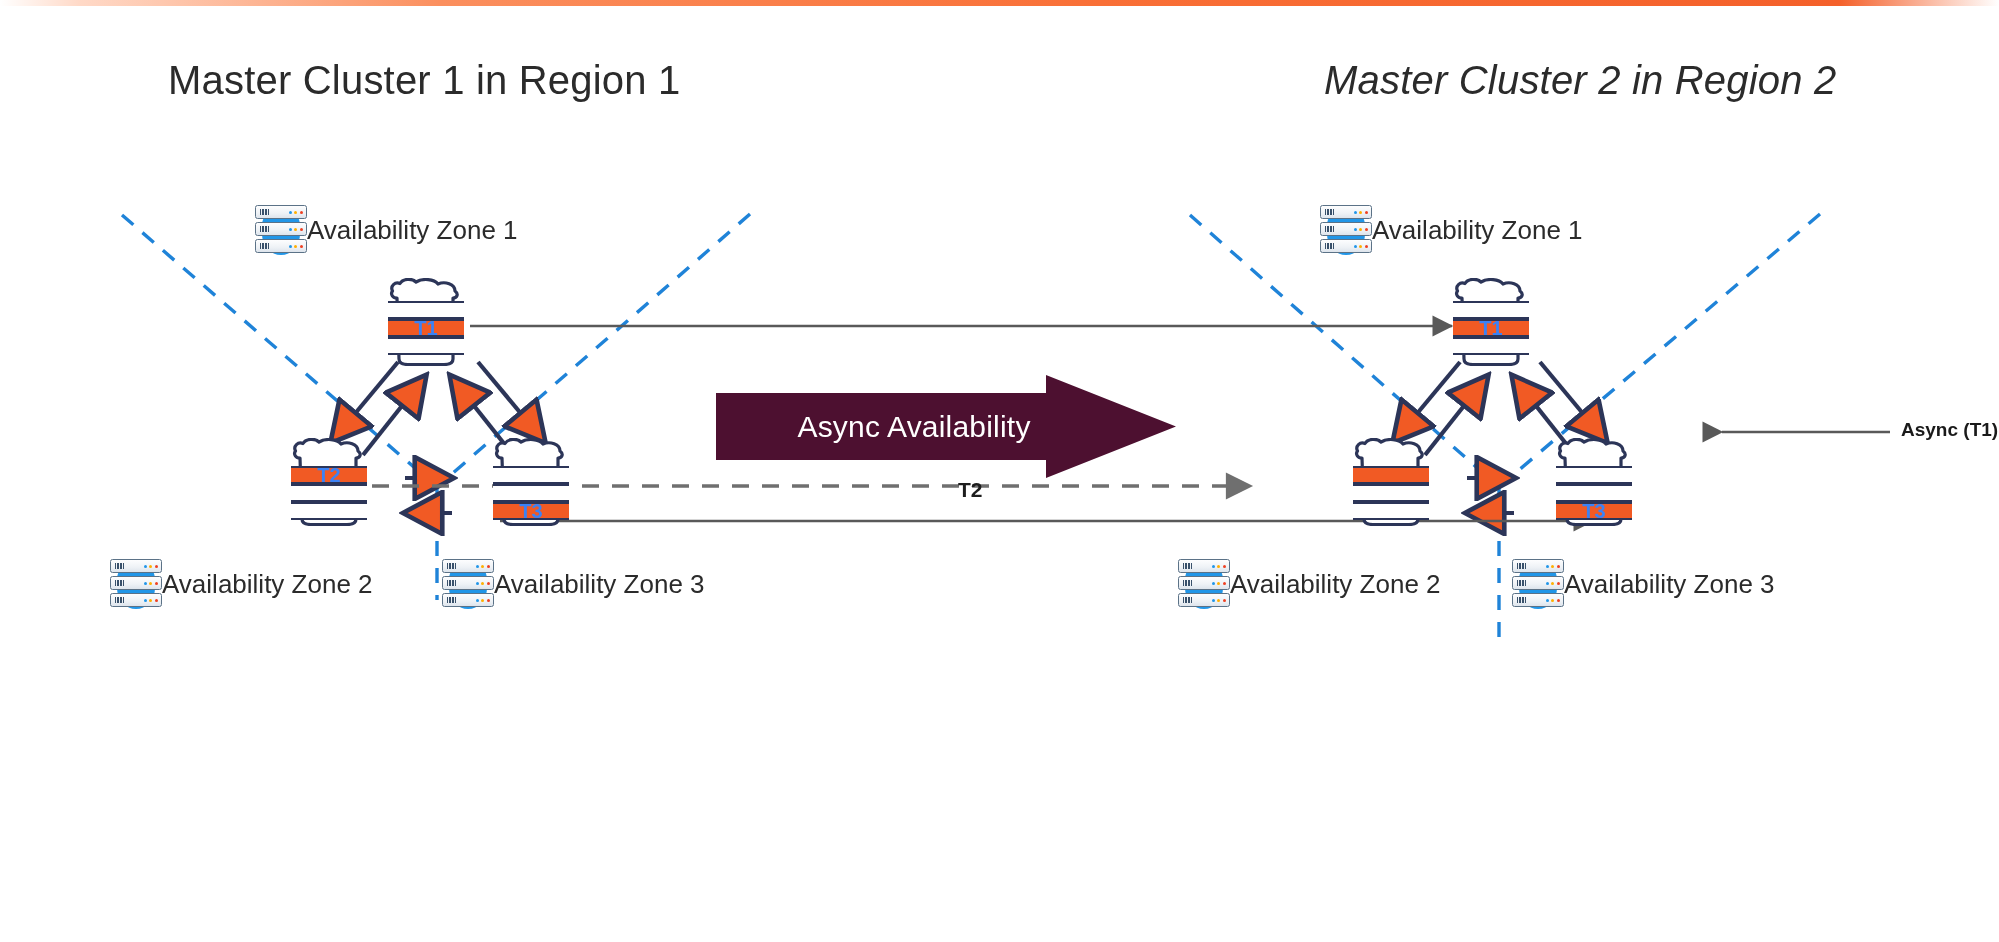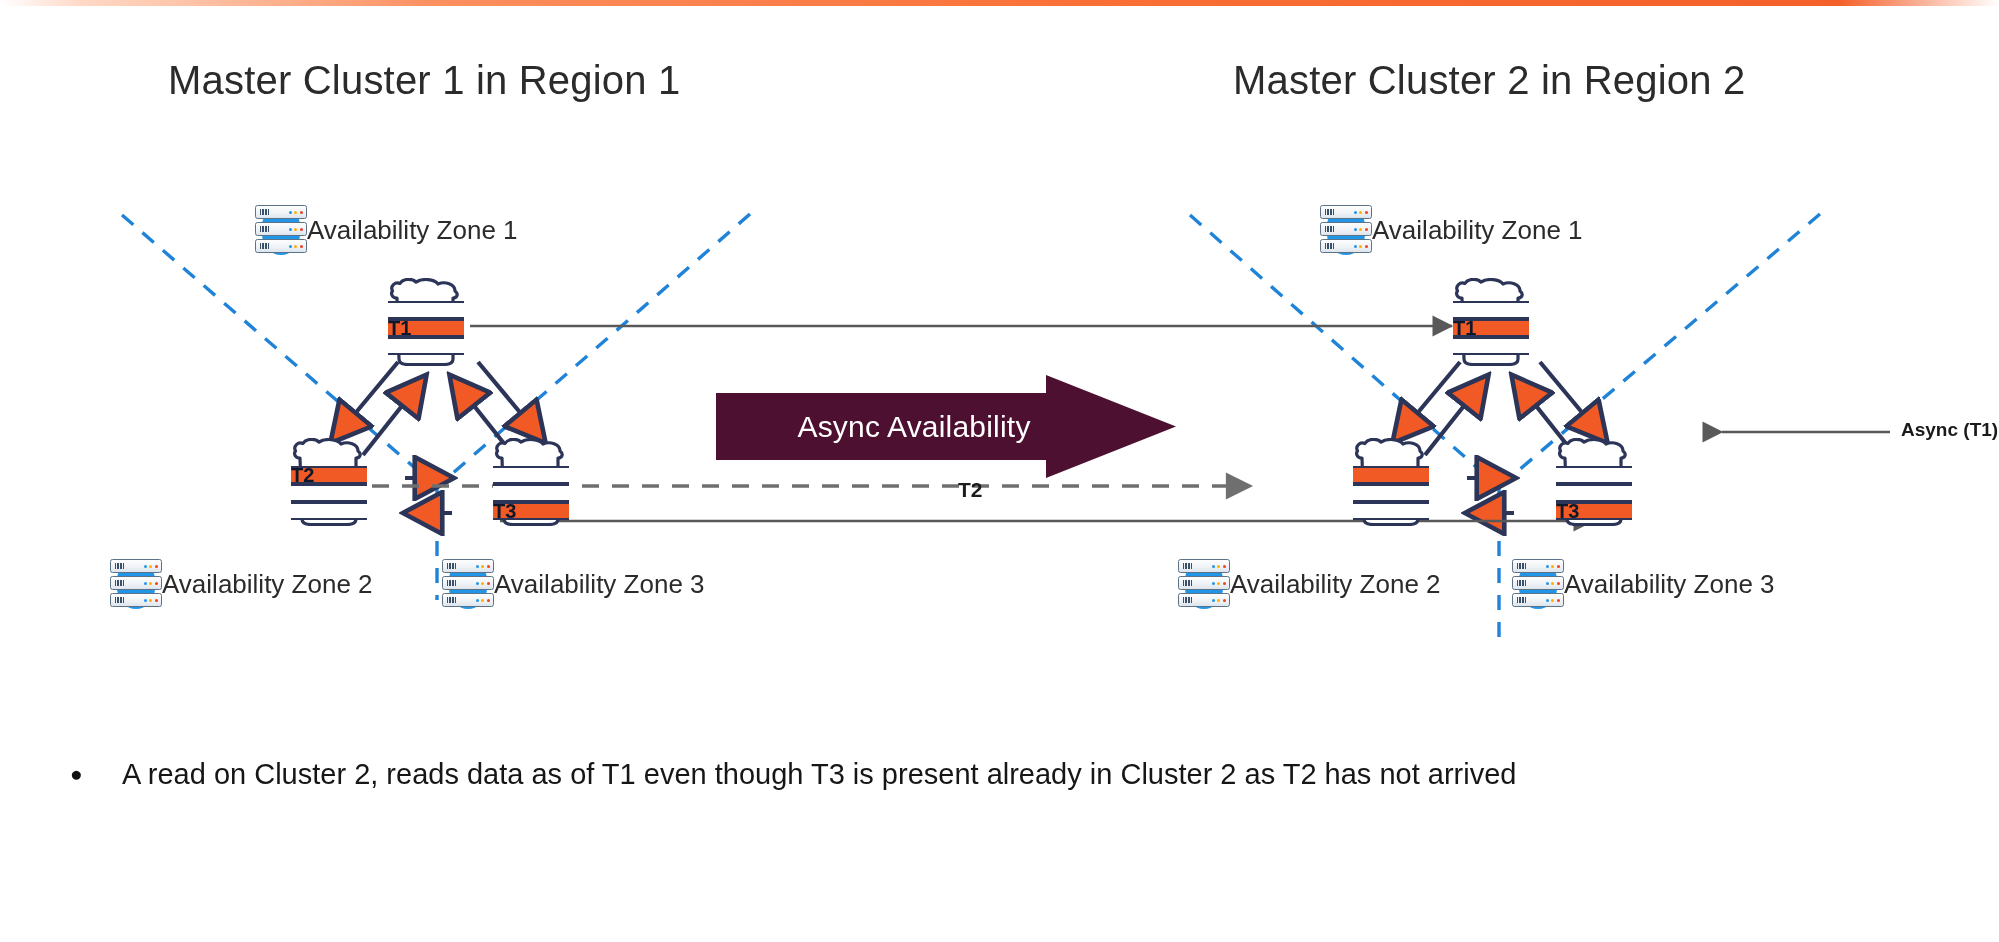--- a/index.html
+++ b/index.html
@@ -5,21 +5,21 @@
   html,body{margin:0;padding:0;background:#fff;}
   body{width:1999px;height:942px;position:relative;overflow:hidden;
        font-family:"Liberation Sans","DejaVu Sans",sans-serif;color:#222;}
 
   #topbar{position:absolute;left:0;top:0;width:1999px;height:6px;
     background:linear-gradient(90deg,#ffffff 0%,#ffd9c7 4%,#fb8f5e 22%,#f96f36 55%,#f4602a 92%,#ffffff 100%);}
 
   .cluster-title{position:absolute;font-size:40px;font-weight:400;color:#2b2b2b;
     letter-spacing:.2px;white-space:nowrap;}
   #title1{left:168px;top:58px;}
-  #title2{left:1233px;top:58px;}
+  #title2{left:1324px;top:58px;font-style:italic;}
 
   .stage{position:absolute;left:0;top:0;width:1999px;height:942px;}
   svg.layer{position:absolute;left:0;top:0;width:1999px;height:942px;overflow:visible;}
 
   
   .az{position:absolute;display:flex;align-items:center;}
   .az .rack{position:relative;width:52px;height:54px;flex:0 0 auto;}
   .az .rack .blob{position:absolute;left:7px;top:2px;width:38px;height:50px;
     background:#2196e8;border-radius:50%/42%;}
   .az .rack .u{position:absolute;left:0;width:52px;height:14px;
@@ -32,22 +32,22 @@
   .az .rack .leds{display:flex;gap:2.4px;}
   .az .rack .leds b{display:block;width:3px;height:3px;border-radius:50%;}
   .az .lbl{font-size:26px;color:#2b2b2b;white-space:nowrap;}
 
   
   .db{position:absolute;width:82px;height:88px;}
   .db .body{position:absolute;left:0;top:0;width:82px;height:88px;}
   .db .band{position:absolute;left:3px;width:76px;height:18px;box-sizing:border-box;
     border-top:2.6px solid #2c3558;border-bottom:2.6px solid #2c3558;background:#fff;}
   .db .band.hot{background:#f15a24;}
-  .db .tlabel{position:absolute;width:76px;left:3px;text-align:left;
-    font-size:20px;font-weight:700;color:#0f172a;line-height:18px;}
+  .db .tlabel{position:absolute;width:76px;left:3px;text-align:center;
+    font-size:20px;font-weight:700;color:#3b82f6;line-height:18px;}
 
   
   #async{position:absolute;left:716px;top:375px;width:460px;height:103px;}
   #async .txt{position:absolute;left:0;top:0;width:396px;height:103px;
     display:flex;align-items:center;justify-content:center;color:#fff;
     font-size:30px;letter-spacing:.2px;}
 
   
   #readlbl{position:absolute;left:1901px;top:419px;font-size:19px;font-weight:700;
     color:#1a1a1a;white-space:nowrap;}
@@ -495,15 +495,14 @@
   <div class="band" style="top:28px;"></div>
   <div class="band" style="top:46px;"></div>
   <div class="band hot" style="top:64px;"></div>
   <div class="tlabel" style="top:64px;">T3</div>
 </div>
 
 </div>
 
 <div id="bullets">
   <ul>
-    <li>A read on Cluster 2, reads data as of T1 even though T3 is present already in Cluster 2 as T2 has not arrived</li>
   </ul>
 </div>
 
 </body></html>

